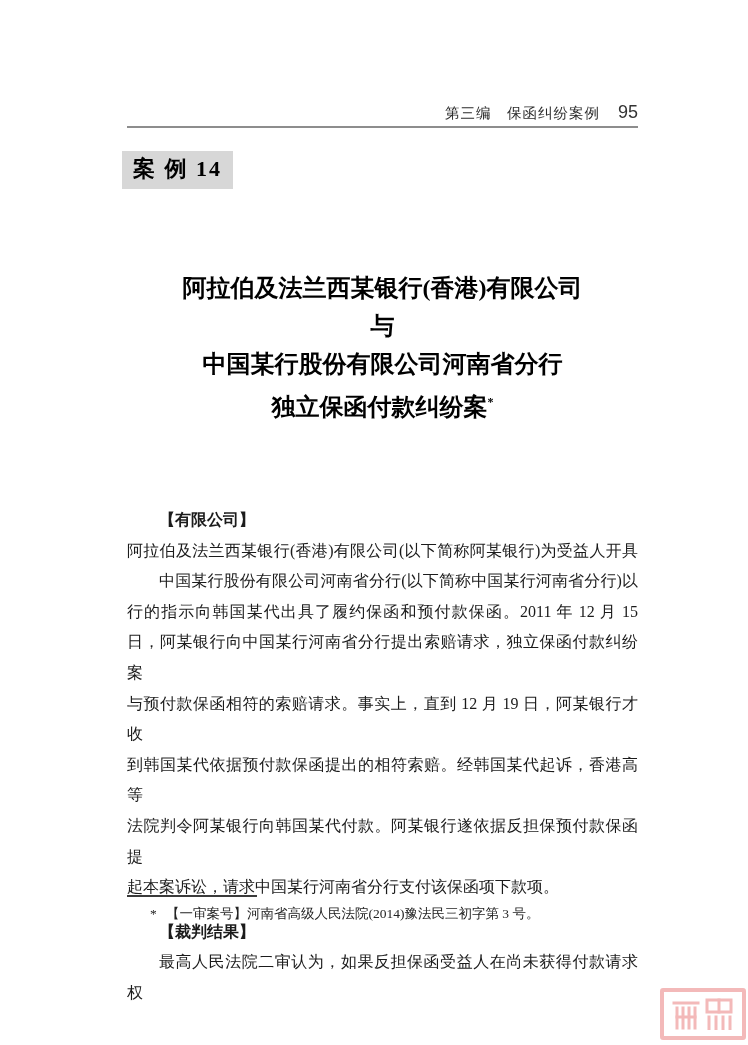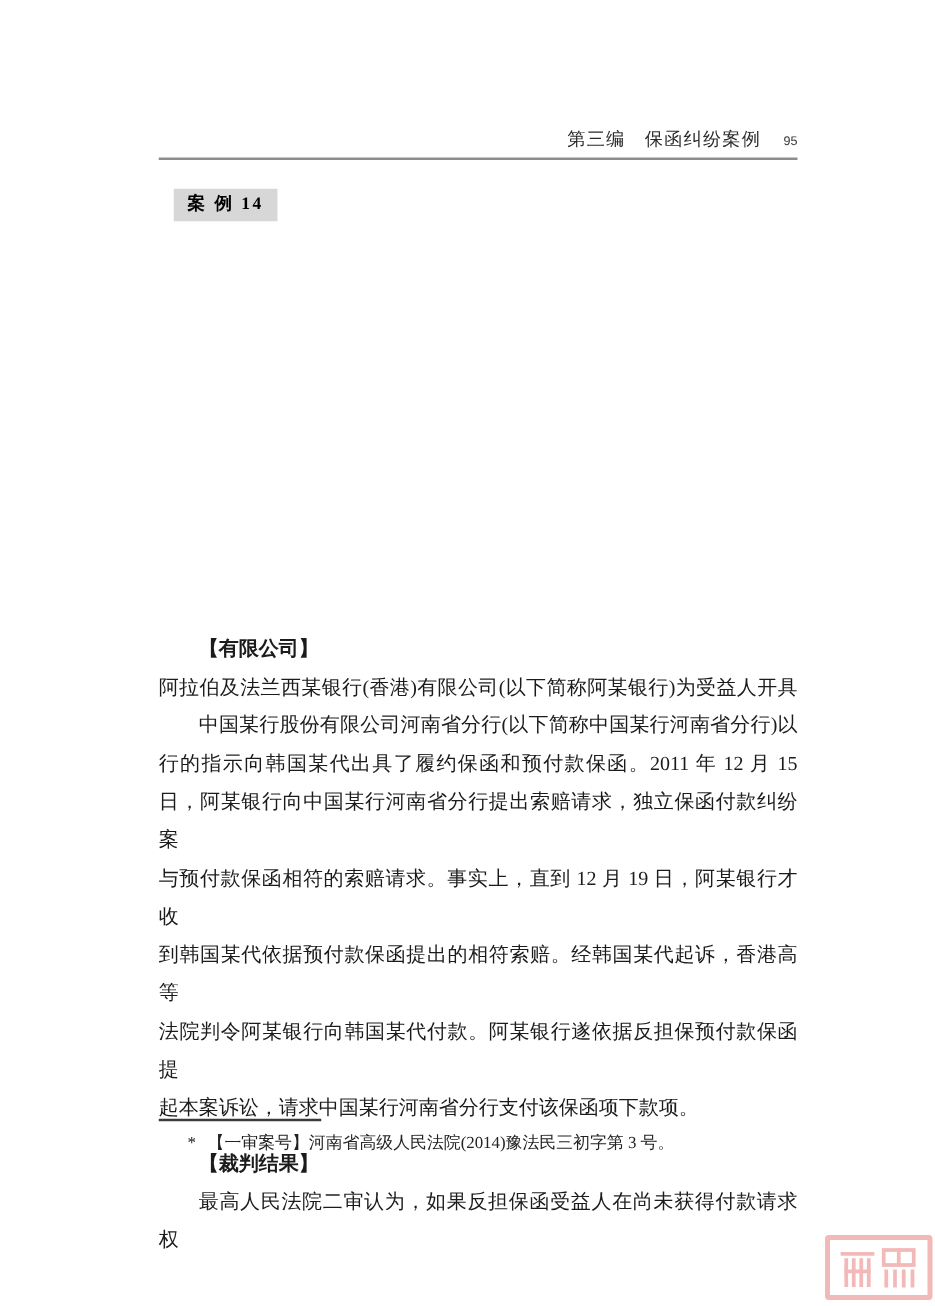--- a/index.html
+++ b/index.html
@@ -10,31 +10,31 @@
     color:#1b1b1b;
   }
   
   .header {
     position:absolute; top:102px; left:127px; width:511px;
     text-align:right; font-size:14.5px; color:#2a2a2a; letter-spacing:1px;
     white-space:nowrap;
   }
   .header .pageno {
     margin-left:18px; letter-spacing:0;
-    font-family:"Liberation Sans","DejaVu Sans",sans-serif; font-size:10px; color:#333;
+    font-family:"Liberation Sans","DejaVu Sans",sans-serif; font-size:18px; color:#333;
   }
   .header-rule {
     position:absolute; top:126px; left:127px; width:511px; height:2px;
     background:#8d8d8d;
   }
   
   .case-box {
-    position:absolute; top:151px; left:139px;
+    position:absolute; top:151px; left:122px;
     background:#d7d7d7; padding:3px 11px 5px 11px;
-    font-size:14px; font-weight:bold; letter-spacing:2px; color:#000;
+    font-size:22px; font-weight:bold; letter-spacing:2px; color:#000;
   }
   
   .title-block {
     position:absolute; top:269px; left:127px; width:511px;
     text-align:center; font-weight:bold; font-size:24px; line-height:38px; color:#000;
   }
   .title-block sup { font-size:12px; vertical-align:super; }
   
   .body-block {
     position:absolute; top:505px; left:127px; width:511px;
@@ -70,20 +70,26 @@
 
 <div class="page">
 
   <div class="header">
     <span>第三编　保函纠纷案例</span><span class="pageno">95</span>
   </div>
   <div class="header-rule"></div>
 
   <div class="case-box">案 例 14</div>
 
+  <div class="title-block">
+    <div>阿拉伯及法兰西某银行(香港)有限公司</div>
+    <div>与</div>
+    <div>中国某行股份有限公司河南省分行</div>
+    <div><span>独立保函付款纠纷案</span><sup>*</sup></div>
+  </div>
 
   <div class="body-block">
     <div class="sec-heading">【有限公司】</div>
     <div>
         <div class="tline just">阿拉伯及法兰西某银行(香港)有限公司(以下简称阿某银行)为受益人开具</div>
         <div class="tline just ind">中国某行股份有限公司河南省分行(以下简称中国某行河南省分行)以</div>
         <div class="tline just">行的指示向韩国某代出具了履约保函和预付款保函。2011 年 12 月 15</div>
         <div class="tline just">日，阿某银行向中国某行河南省分行提出索赔请求，独立保函付款纠纷案</div>
         <div class="tline just">与预付款保函相符的索赔请求。事实上，直到 12 月 19 日，阿某银行才收</div>
         <div class="tline just">到韩国某代依据预付款保函提出的相符索赔。经韩国某代起诉，香港高等</div>

